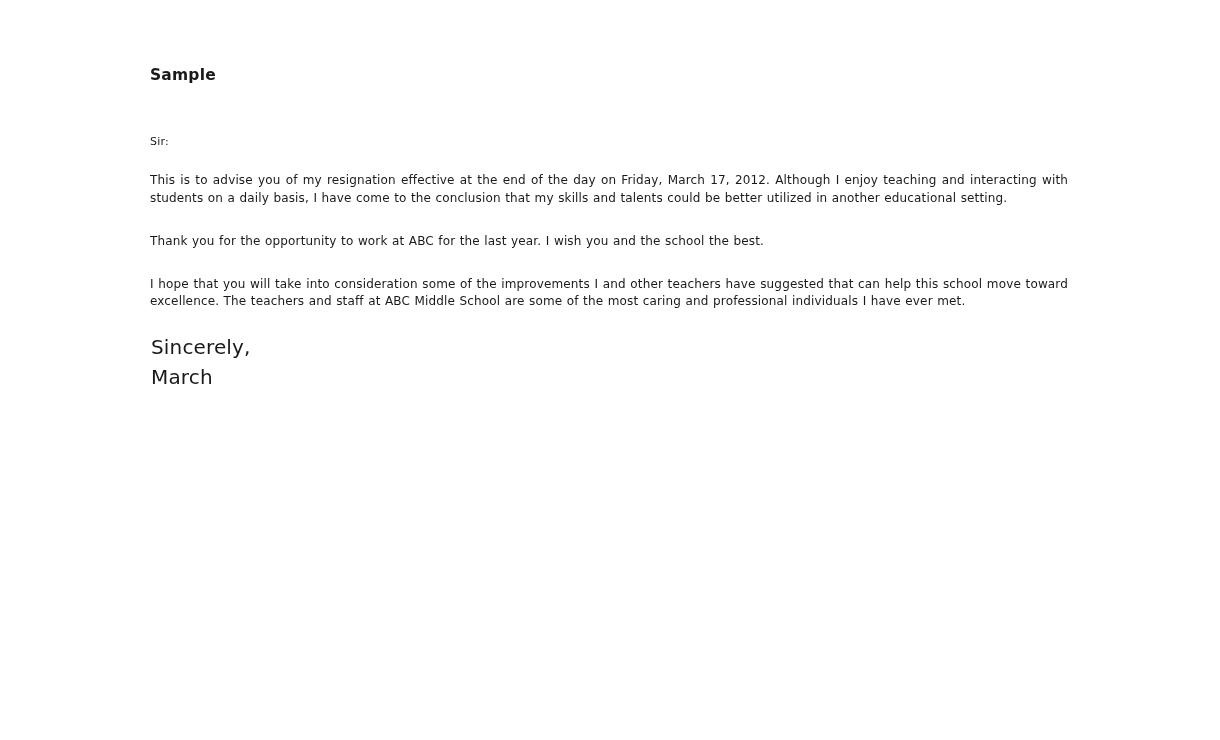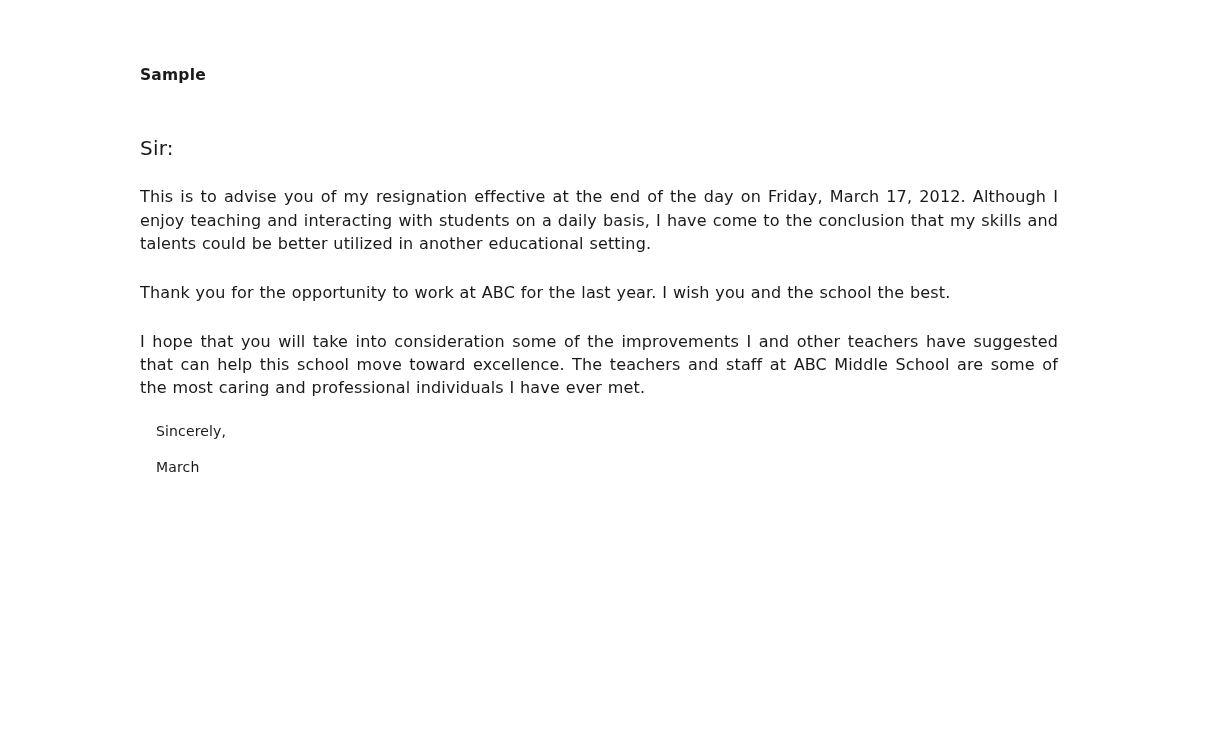--- a/index.html
+++ b/index.html
@@ -15,57 +15,57 @@
     overflow: hidden;
   }
   .page {
     position: relative;
     width: 1220px;
     height: 740px;
     background: #ffffff;
   }
   .doc-body {
     position: absolute;
-    left: 140px;
+    left: 150px;
     top: 64px;
     width: 918px;
   }
   .heading {
     font-size: 15.5px;
     font-weight: bold;
     line-height: 1.45;
     letter-spacing: 0.2px;
     margin: 0 0 48px 0;
   }
   .salutation {
-    font-size: 20px;
+    font-size: 11px;
     line-height: 1.45;
     letter-spacing: 0.2px;
     margin: 0 0 22px 0;
   }
   .para {
-    font-size: 16px;
+    font-size: 12px;
     line-height: 1.44;
     letter-spacing: 0.15px;
     text-align: justify;
     text-justify: inter-word;
     margin: 0 0 26px 0;
     word-spacing: 0.5px;
   }
   .para.tight {
     margin-bottom: 0;
   }
   .closing-block {
     margin-top: 22px;
   }
   .closing-line {
-    font-size: 14px;
+    font-size: 20px;
     line-height: 1.44;
     letter-spacing: 0.15px;
-    margin: 16px;
+    margin: 1px;
   }
 </style>
 </head>
 <body>
 
 <div class="page">
   <div class="doc-body">
 
     <p class="heading">Sample</p>
 

